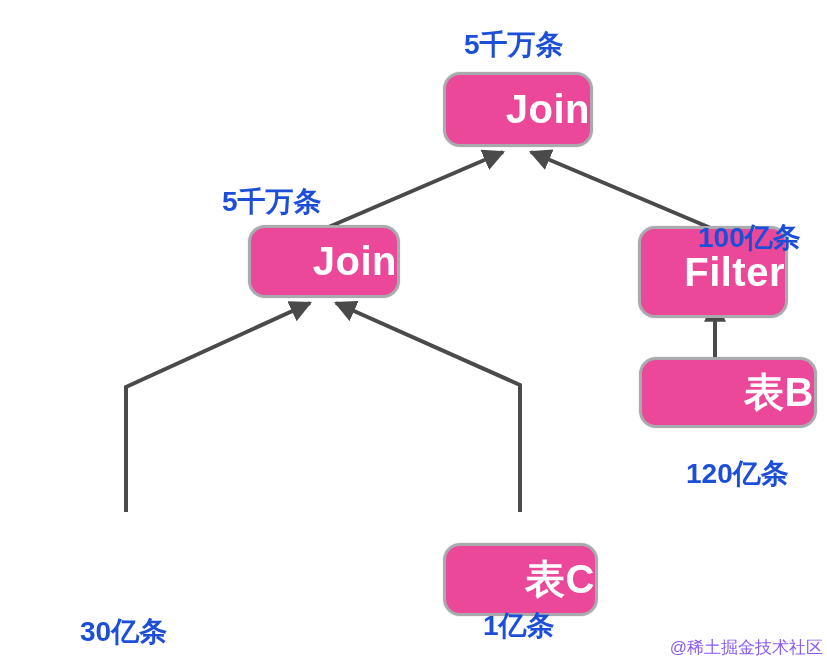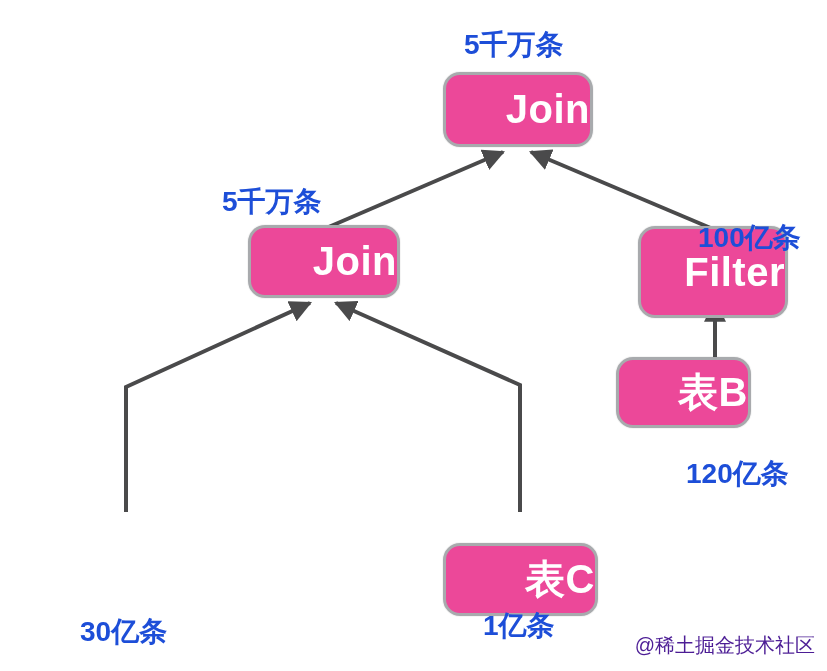--- a/index.html
+++ b/index.html
@@ -29,31 +29,31 @@
   }
   .annotation {
     position: absolute;
     font-size: 28px;
     font-weight: 600;
     color: #1d4ed8;
     white-space: nowrap;
   }
   .watermark {
     position: absolute;
-    right: 12px;
+    right: 4px;
     bottom: 12px;
-    font-size: 20px;
-    color: #4c1d95;
+    font-size: 17px;
+    color: #8b5cf6;
     white-space: nowrap;
   }
   
   .node-join-top  { left: 443px; top:  72px; width: 150px; height: 75px; }
   .node-join-left { left: 248px; top: 225px; width: 152px; height: 73px; }
   .node-filter    { left: 638px; top: 226px; width: 150px; height: 92px; padding-left: 18px; }
-  .node-table-b   { left: 616px; top: 357px; width: 135px; height: 71px; }
+  .node-table-b   { left: 639px; top: 357px; width: 178px; height: 71px; }
   .node-table-a   { left:  52px; top: 510px; width: 151px; height: 72px; }
   .node-table-c   { left: 443px; top: 509px; width: 155px; height: 73px; margin-top: 34px; }
   
   .ann-join-top  { left: 464px; top:  26px; }
   .ann-join-left { left: 222px; top: 183px; }
   .ann-filter    { left: 698px; top: 185px; margin-top: 34px; }
   .ann-table-b   { left: 686px; top: 455px; }
   .ann-table-a   { left:  80px; top: 613px; }
   .ann-table-c   { left: 483px; top: 607px; }
 </style>

